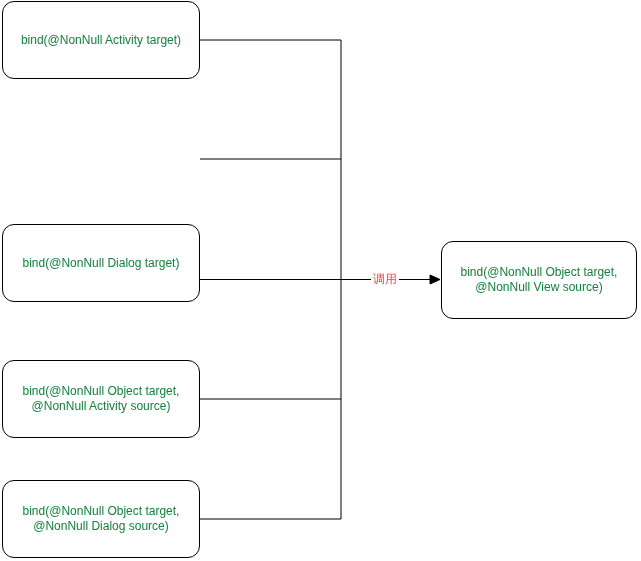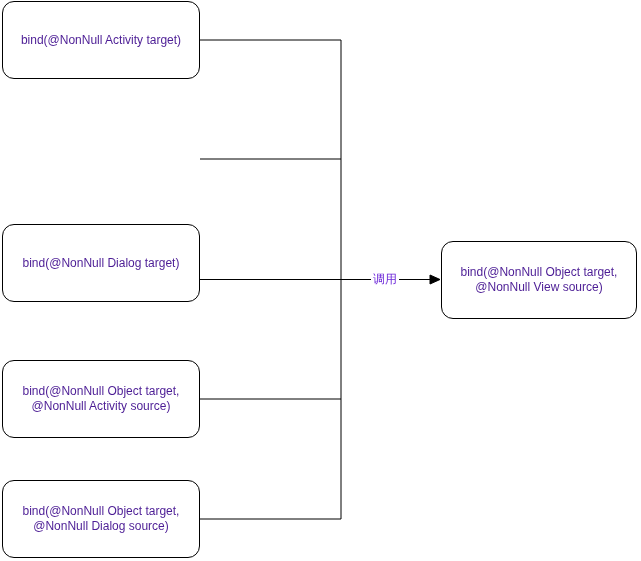--- a/index.html
+++ b/index.html
@@ -34,21 +34,21 @@
     box-sizing: border-box;
     background: #ffffff;
     border: 1px solid #000000;
     border-radius: 12px;
     display: flex;
     align-items: center;
     justify-content: center;
     text-align: center;
     font-size: 12px;
     line-height: 15px;
-    color: #4c1d95;
+    color: #15803d;
     padding: 4px 10px;
   }
   .node span {
     white-space: pre-line;
   }
   .node-left {
     left: 2px;
     width: 198px;
     height: 78px;
   }
@@ -64,21 +64,21 @@
   .n4 { top: 360px; }
   .n5 { top: 480px; }
   .edge-label {
     position: absolute;
     left: 371px;
     top: 272px;
     background: #ffffff;
     padding: 0 2px;
     font-size: 12px;
     line-height: 15px;
-    color: #6d28d9;
+    color: #ef4444;
     z-index: 2;
   }
 </style>
 </head>
 <body>
 
 <div class="canvas">
 
   <svg class="wires" width="641" height="561" viewBox="0 0 641 561" xmlns="http://www.w3.org/2000/svg">
     <path d="M200 40 H341"></path>

